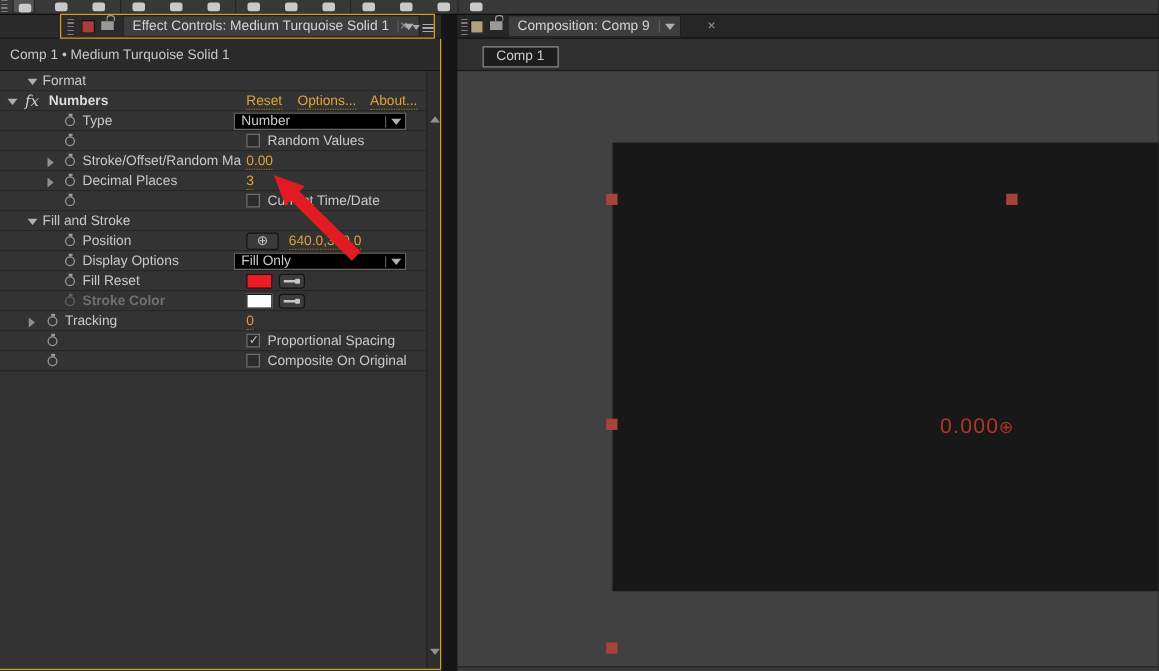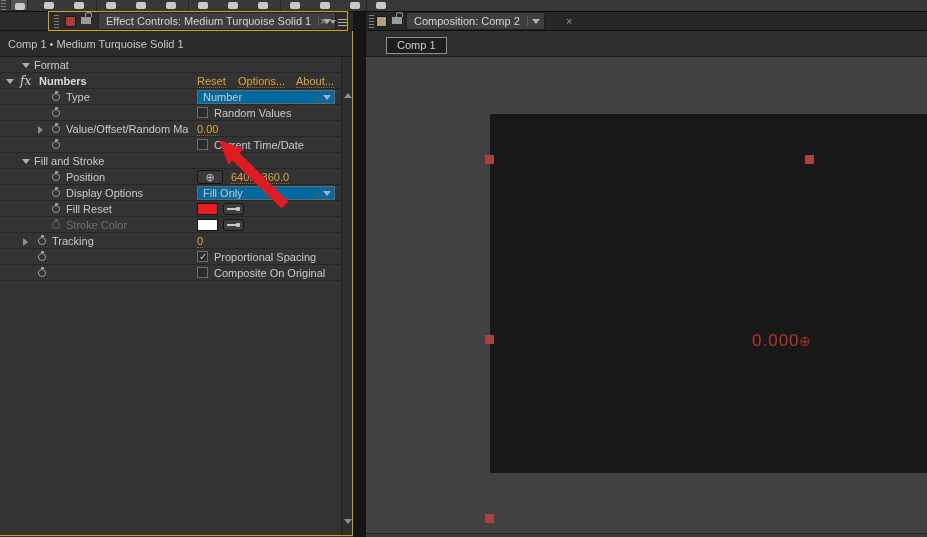--- a/index.html
+++ b/index.html
@@ -45,34 +45,34 @@
   .ec-crumb span{padding-left:8px;font-size:11px;color:#c6c6c6;}
   .ec-rows{position:absolute;left:0;top:45px;width:341px;height:478px;background:#333;overflow:hidden;}
   .row{position:relative;height:16px;background:#333;border-bottom:1px solid #262626;font-size:11px;color:#c9c9c9;}
   .row .lbl{position:absolute;top:2px;white-space:nowrap;}
   .stopwatch{position:absolute;top:4px;width:8px;height:8px;border:1px solid #9c9c9c;border-radius:50%;}
   .stopwatch::before{content:"";position:absolute;left:2px;top:-3px;width:3px;height:2px;background:#9c9c9c;}
   .expander{position:absolute;top:5px;}
   .grp-tri{position:absolute;top:6px;}
   .val{position:absolute;top:2px;color:#e2a23b;border-bottom:1px dotted #8a6a20;padding-bottom:0px;line-height:12px;white-space:nowrap;}
   .link{position:absolute;top:2px;color:#e2a23b;border-bottom:1px dotted #8a6a20;line-height:12px;}
-  .dd{position:absolute;left:197px;top:1px;width:138px;height:14px;background:#0369a1;border:1px solid #686868;display:flex;align-items:center;}
+  .dd{position:absolute;left:187px;top:1px;width:138px;height:14px;background:#000000;border:1px solid #686868;display:flex;align-items:center;}
   .dd .dtxt{flex:1;padding-left:5px;font-size:11px;color:#cacaca;line-height:11px;}
   .dd .tsep{width:1px;height:9px;background:#585858;}
   .dd .dar{width:15px;display:flex;justify-content:center;}
   .cb{position:absolute;left:197px;top:2px;width:11px;height:11px;background:#2b2b2b;border:1px solid #6e6e6e;}
   .cb.checked::after{content:"✓";display:block;color:#c8c8c8;font-size:10px;line-height:10px;margin:0 0 0 1px;}
   .cb-lbl{left:214px;}
   .swatch{position:absolute;left:197px;top:2px;width:21px;height:12px;border:1px solid #101010;}
   .eyedrop{position:absolute;left:223px;top:2px;width:21px;height:12px;background:#3d3d3d;border:1px solid #141414;border-radius:3px;}
   .eyedrop::before{content:"";position:absolute;left:3px;top:4px;width:10px;height:2px;background:#c5c5c5;}
   .eyedrop::after{content:"";position:absolute;left:12px;top:3px;width:4px;height:4px;background:#c5c5c5;border-radius:1px;}
   .xhair{position:absolute;left:197px;top:1px;width:26px;height:14px;background:#3a3a3a;border:1px solid #141414;border-radius:3px;color:#c3c3c3;text-align:center;font-size:11px;line-height:13px;}
   .xhair::after{content:"⊕";}
-  .row.dis .lbl{color:#6f6f6f;}
+  .row.dis .lbl{color:#6f6f6f;font-weight:bold;}
   .row.dis .stopwatch{border-color:#636363;}
   .row.dis .stopwatch::before{background:#636363;}
   .row.dis .val{color:#8d8d8d;border-bottom-color:#5e5e5e;}
   .fxbadge{position:absolute;left:20px;top:1px;font-family:"DejaVu Serif",serif;font-style:italic;font-size:12px;color:#d0d0d0;}
   .fxname{position:absolute;left:39px;top:2px;font-weight:bold;color:#dadada;}
   .ec-scroll{position:absolute;left:341px;top:45px;width:11px;height:478px;background:#2e2e2e;border-left:1px solid #222;}
   .sbtn{position:absolute;left:1px;width:9px;height:12px;display:flex;align-items:center;justify-content:center;}
   .sbtn .up{width:0;height:0;border-left:4px solid transparent;border-right:4px solid transparent;border-bottom:5px solid #8f8f8f;}
   .sbtn .dn{width:0;height:0;border-left:4px solid transparent;border-right:4px solid transparent;border-top:5px solid #8f8f8f;}
 
@@ -178,24 +178,30 @@
 
       <div class="row">
         <span class="stopwatch" style="left:52px"></span>
         <span class="cb"></span>
         <span class="lbl cb-lbl">Random Values</span>
       </div>
 
       <div class="row">
         <span class="expander tri-r" style="left:38px"></span>
         <span class="stopwatch" style="left:52px"></span>
-        <span class="lbl" style="left:66px">Value/Offset/Random Ma</span>
+        <span class="lbl" style="left:66px">Stroke/Offset/Random Ma</span>
         <span class="val" style="left:197px">0.00</span>
       </div>
 
+      <div class="row">
+        <span class="expander tri-r" style="left:38px"></span>
+        <span class="stopwatch" style="left:52px"></span>
+        <span class="lbl" style="left:66px">Decimal Places</span>
+        <span class="val" style="left:197px">3</span>
+      </div>
 
       <div class="row">
         <span class="stopwatch" style="left:52px"></span>
         <span class="cb"></span>
         <span class="lbl cb-lbl">Current Time/Date</span>
       </div>
 
       <div class="row">
         <span class="grp-tri tri-d" style="left:22px"></span>
         <span class="lbl" style="left:34px">Fill and Stroke</span>
@@ -268,21 +274,21 @@
   </div>
 
   <div class="gutter"></div>
 
   <div class="comp">
     <div class="comp-tabs">
       <span class="grip"></span>
       <span class="comp-group-swatch"></span>
       <span class="lock"></span>
       <div class="tab comp-tab">
-        <span class="ttl">Composition: Comp 2</span>
+        <span class="ttl">Composition: Comp 9</span>
         <span class="tsep"></span>
         <span class="tdn">
             <span class="tri-d"></span>
           </span>
       </div>
       <span class="tclose comp-close">×</span>
     </div>
 
     <div class="comp-toolbar">
       <span class="comp1-btn">Comp 1</span>

